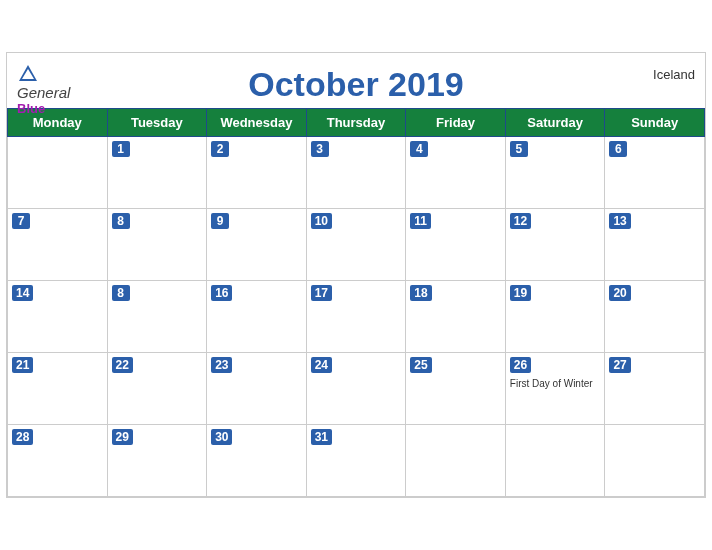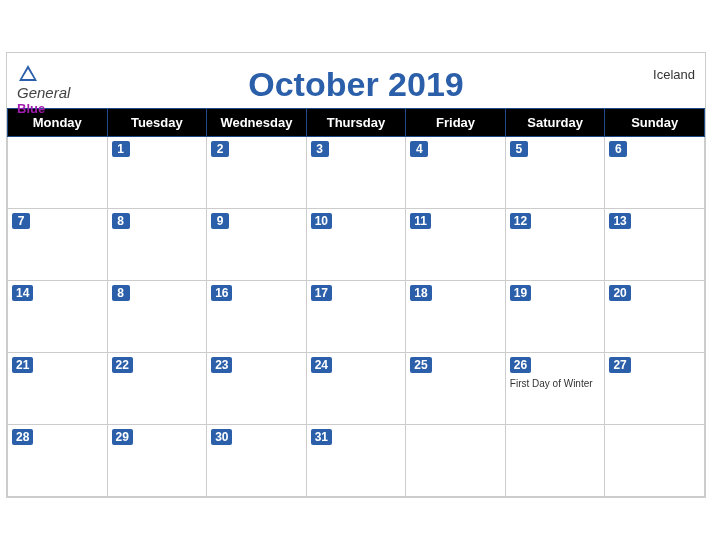--- a/index.html
+++ b/index.html
@@ -57,21 +57,21 @@
       right: 10px;
       top: 14px;
       font-size: 13px;
       color: #333;
     }
     .calendar-grid {
       width: 100%;
       border-collapse: collapse;
     }
     .calendar-grid th {
-      background-color: #000000;
+      background-color: #15803d;
       color: #fff;
       text-align: center;
       padding: 6px 4px;
       font-size: 13px;
       font-weight: bold;
       border: 1px solid #1e4a8a;
     }
     .calendar-grid td {
       border: 1px solid #ccc;
       vertical-align: top;

